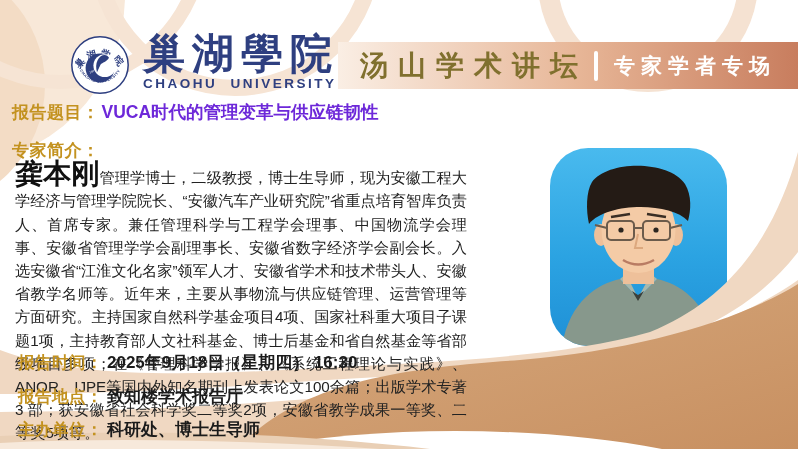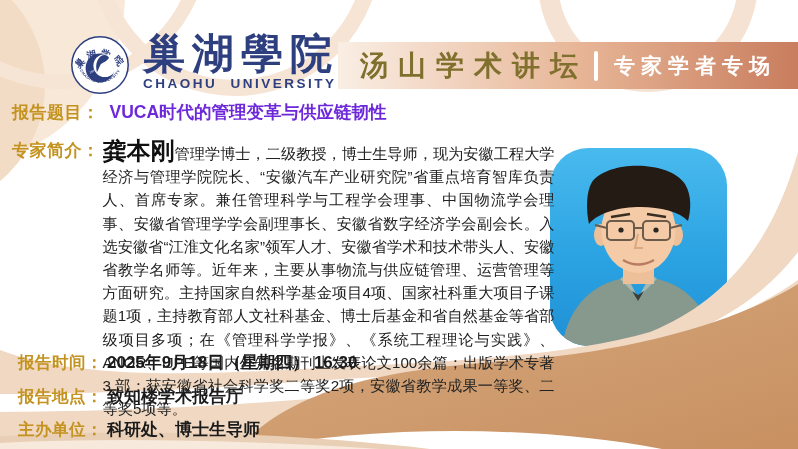--- a/index.html
+++ b/index.html
@@ -32,29 +32,29 @@
     font-family:"DejaVu Serif",serif;font-weight:bold;color:#2e3f80;
     font-size:42px;letter-spacing:7px;line-height:38px;white-space:nowrap;
   }
   .brand-en{
     color:#2e3f80;font-weight:bold;font-size:13.5px;letter-spacing:2.5px;
     word-spacing:7px;margin-top:3px;white-space:nowrap;
   }
   
   .content{position:absolute;inset:0;z-index:4;}
   .gold-label{color:#c3921f;font-weight:bold;font-size:17px;letter-spacing:0.5px;white-space:nowrap;}
-  .row-title{position:absolute;left:12px;top:100px;display:flex;align-items:baseline;gap:8px;}
+  .row-title{position:absolute;left:12px;top:100px;display:flex;align-items:baseline;}
   .title-text{color:#6d28d9;font-weight:bold;font-size:17.5px;margin-left:2px;white-space:nowrap;}
-  .profile{position:absolute;left:12px;top:139px;display:flex;align-items:flex-start;}
+  .profile{position:absolute;left:12px;top:139px;display:flex;align-items:flex-start;flex-direction:column;}
   .profile .gold-label{line-height:23.2px;}
   .bio{
     width:452px;margin-left:3px;font-size:15.2px;line-height:23.2px;color:#222222;
     text-align:justify;
   }
-  .bio .name{font-size:24px;font-weight:bold;color:#101010;}
+  .bio .name{font-size:28px;font-weight:bold;color:#101010;}
   .details{position:absolute;left:12px;top:351px;}
   .detail-row{display:flex;align-items:baseline;height:33.6px;margin-left:6px;}
   .detail-row .gold-label{font-size:16.5px;}
   .detail-value{color:#1b1b1b;font-weight:bold;font-size:17px;margin-left:4px;white-space:nowrap;}
   
   .photo{
     position:absolute;left:550px;top:148px;width:177px;height:198px;z-index:2;
     border-radius:38px;overflow:hidden;
     background:linear-gradient(180deg,#49baee 0%,#2ba3e2 55%,#1f90d6 100%);
   }

